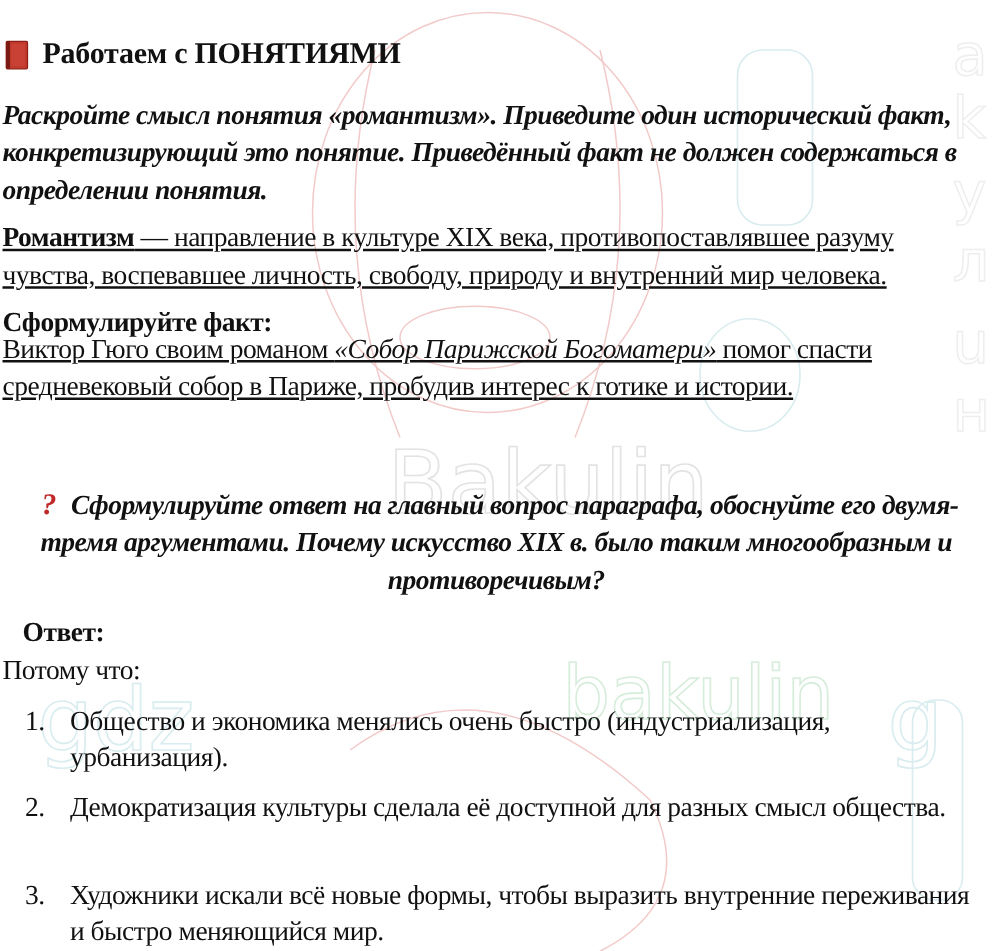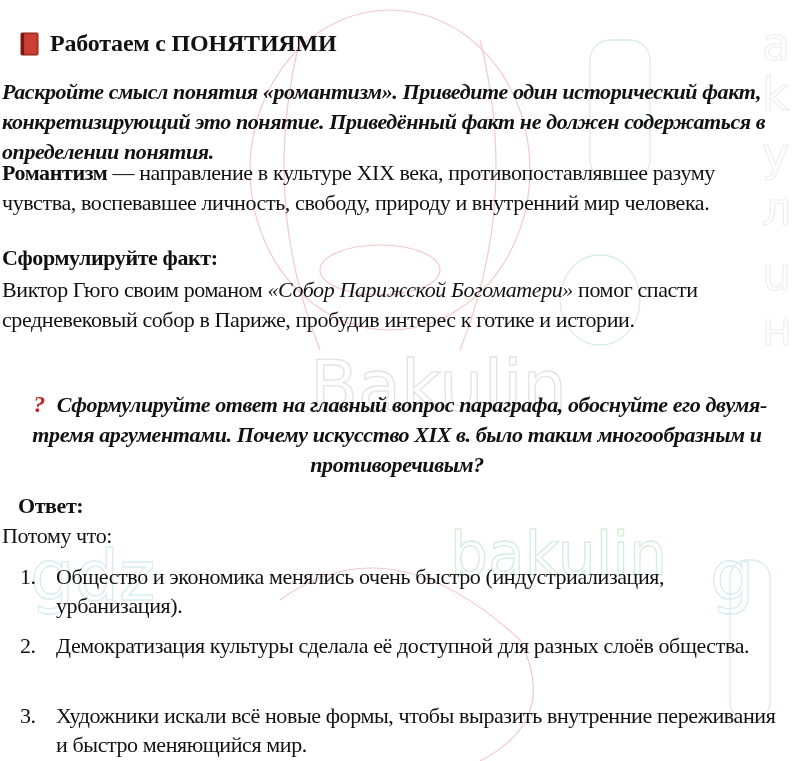--- a/index.html
+++ b/index.html
@@ -20,21 +20,21 @@
       inset: 0;
       pointer-events: none;
       z-index: 0;
     }
     .content {
       position: relative;
       z-index: 1;
     }
     .title-row {
       position: absolute;
-      left: 20px;
+      left: 4px;
       top: 30px;
       display: flex;
       align-items: center;
       gap: 10px;
     }
     .book-icon {
       width: 20px;
       height: 24px;
       display: inline-block;
     }
@@ -140,46 +140,46 @@
     <svg class="book-icon" viewBox="0 0 20 24">
       <rect x="1" y="1" width="17" height="22" rx="1" fill="#c0392b" stroke="#8e1f16" stroke-width="1"></rect>
       <rect x="1" y="1" width="3" height="22" fill="#7a1a12"></rect>
       <rect x="5" y="3" width="11" height="18" fill="#d24a3d" opacity="0.5"></rect>
     </svg>
     <span class="section-title">Работаем с ПОНЯТИЯМИ</span>
   </div>
 
   <div class="bold-q" style="top:77px;">Раскройте смысл понятия «романтизм». Приведите один исторический факт, конкретизирующий это понятие. Приведённый факт не должен содержаться в определении понятия.</div>
 
-  <div class="para" style="top:158px;">
+  <div class="para" style="top:175px;text-decoration:underline;">
     <span class="label">Романтизм</span><span> — направление в культуре XIX века, противопоставлявшее разуму чувства, воспевавшее личность, свободу, природу и внутренний мир человека.</span>
   </div>
 
   <div class="para label" style="top:243px;">Сформулируйте факт:</div>
 
-  <div class="para" style="top:275px;">
+  <div class="para" style="top:264px;text-decoration:underline;">
     <span>Виктор Гюго своим романом </span><i>«Собор Парижской Богоматери»</i><span> помог спасти средневековый собор в Париже, пробудив интерес к готике и истории.</span>
   </div>
 
   <div class="bold-q" style="top:389px;text-align:center;">
     <span class="q-icon">?</span><span>Сформулируйте ответ на главный вопрос параграфа, обоснуйте его двумя-тремя аргументами. Почему искусство XIX в. было таким многообразным и противоречивым?</span>
   </div>
 
   <div class="para label" style="top:491px;margin-left:16px;">Ответ:</div>
 
   <div class="para" style="top:521px;">Потому что:</div>
 
   <ol class="list" style="top:562px;">
     <li class="list-item" style="top:0px;">
       <span class="num">1.</span>
       <span class="text">Общество и экономика менялись очень быстро (индустриализация, урбанизация).</span>
     </li>
     <li class="list-item" style="top:69px;">
       <span class="num">2.</span>
-      <span class="text">Демократизация культуры сделала её доступной для разных слоёв общества.</span>
+      <span class="text">Демократизация культуры сделала её доступной для разных смысл общества.</span>
     </li>
     <li class="list-item" style="top:139px;">
       <span class="num">3.</span>
       <span class="text">Художники искали всё новые формы, чтобы выразить внутренние переживания и быстро меняющийся мир.</span>
     </li>
   </ol>
 
 </div>
 
 </body></html>

